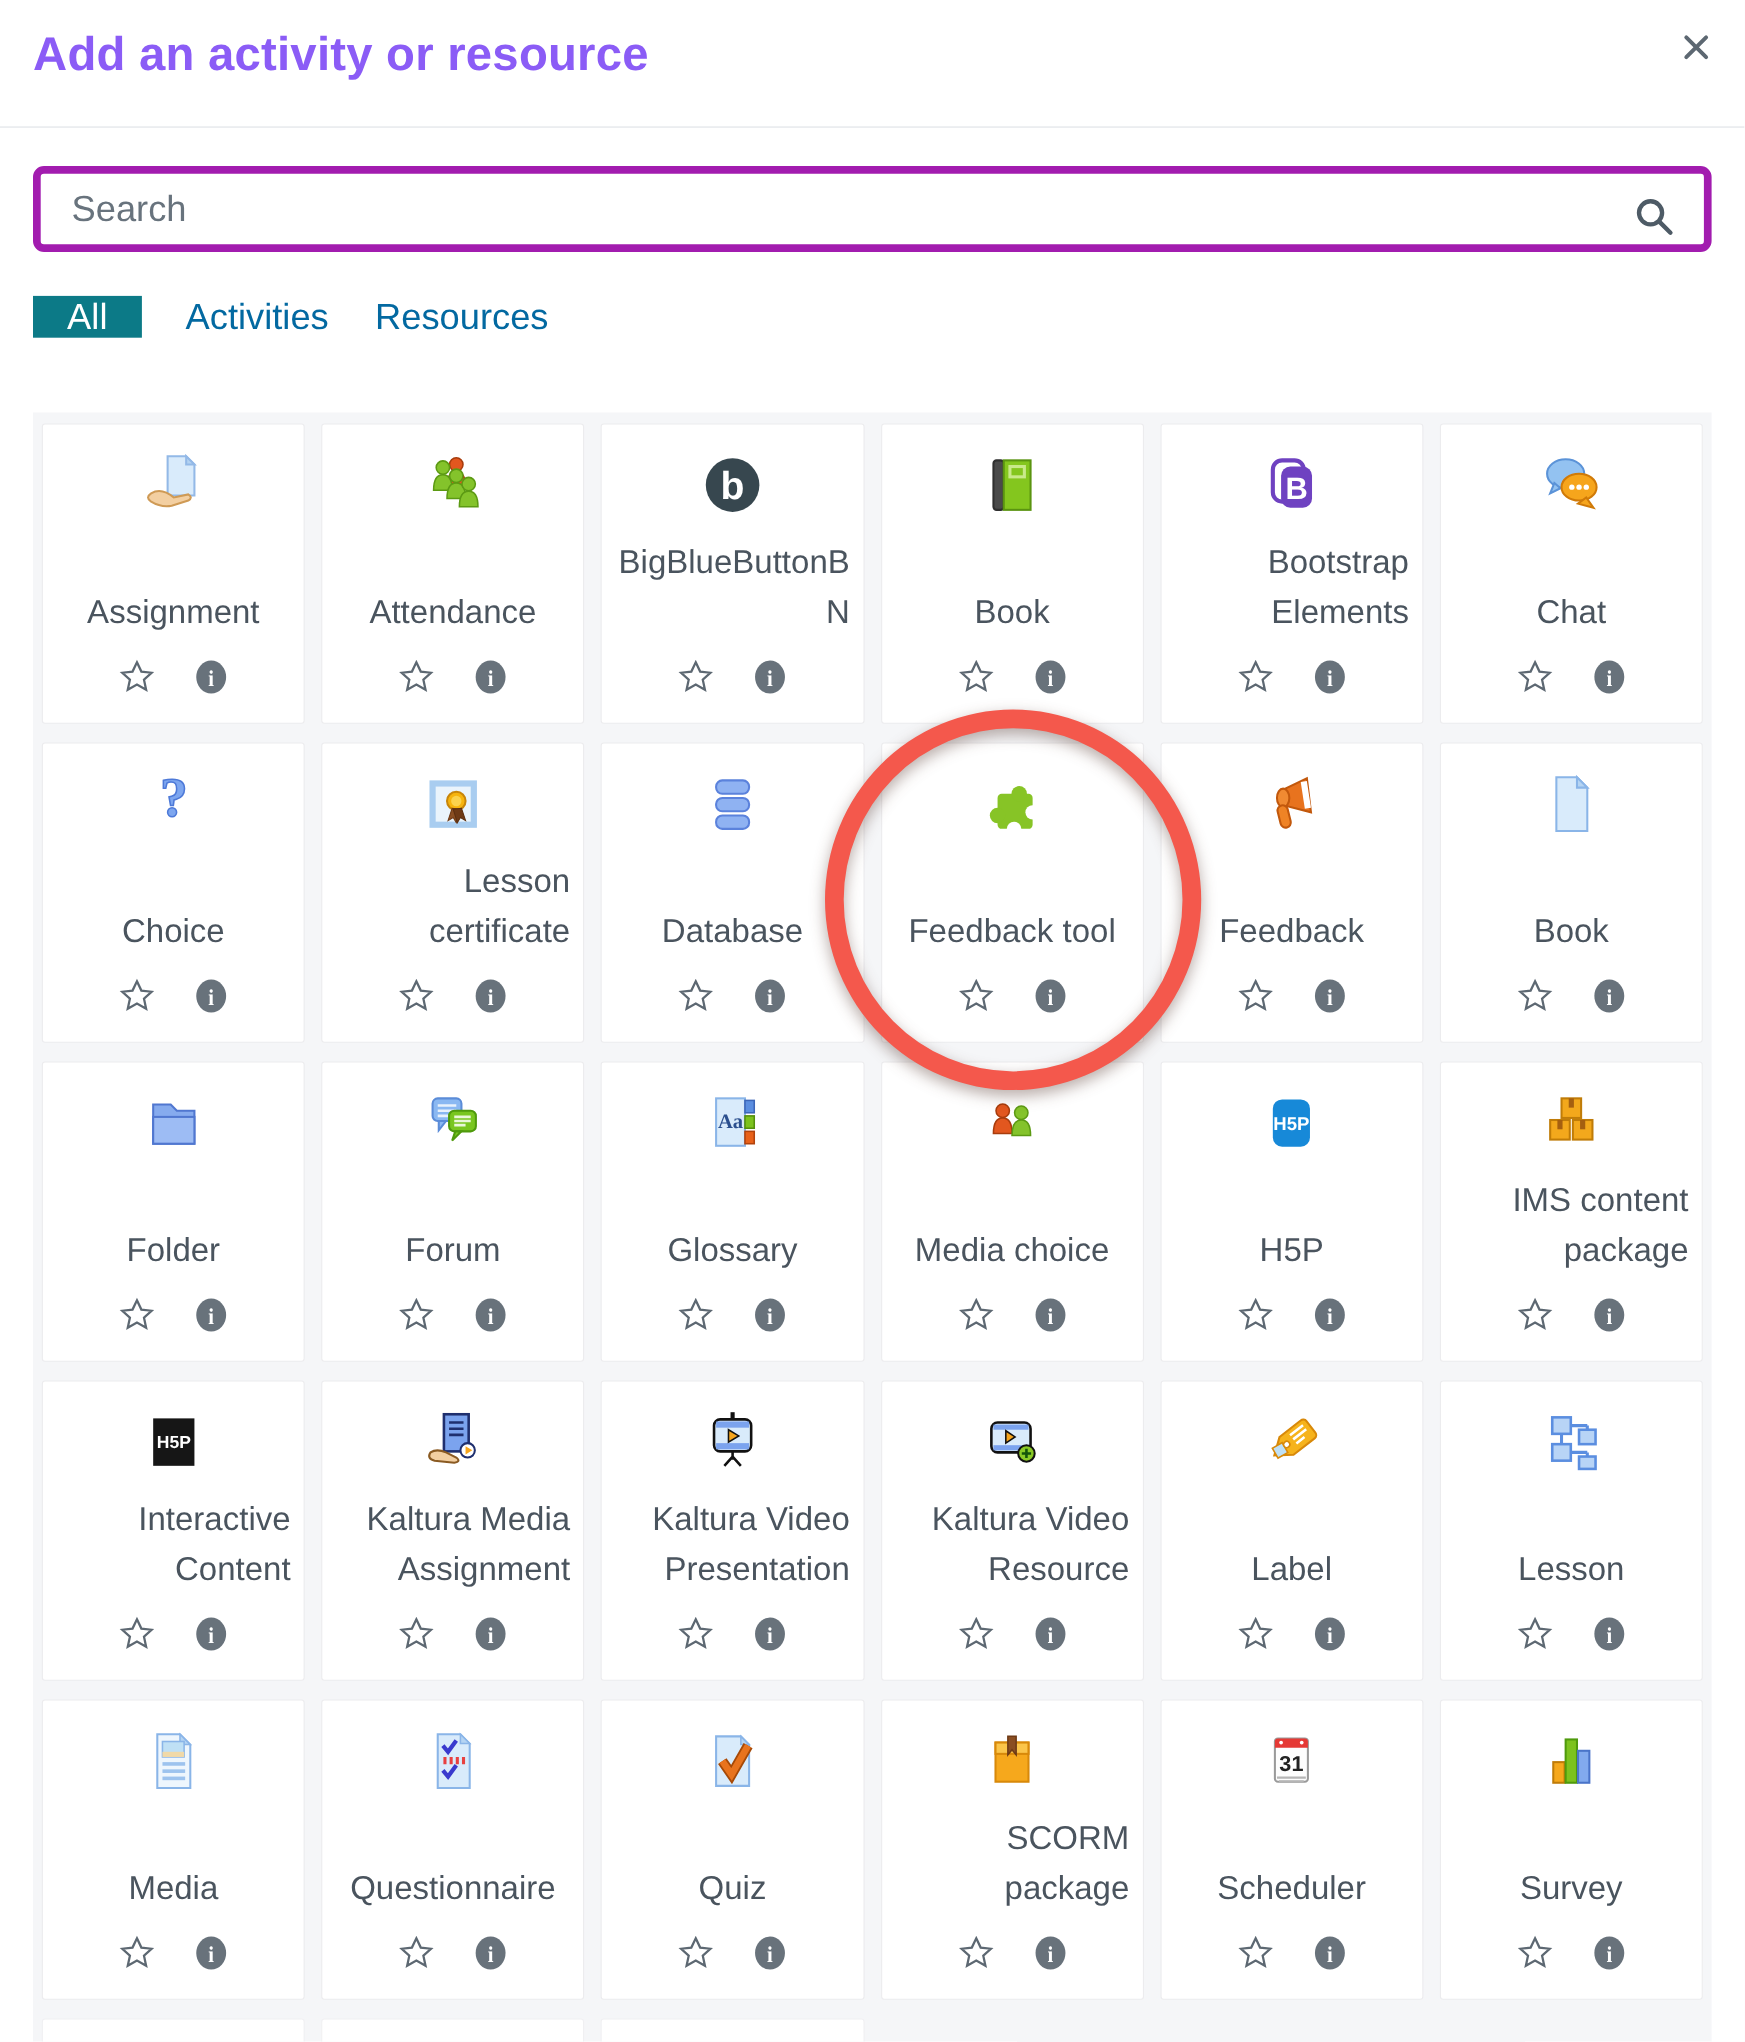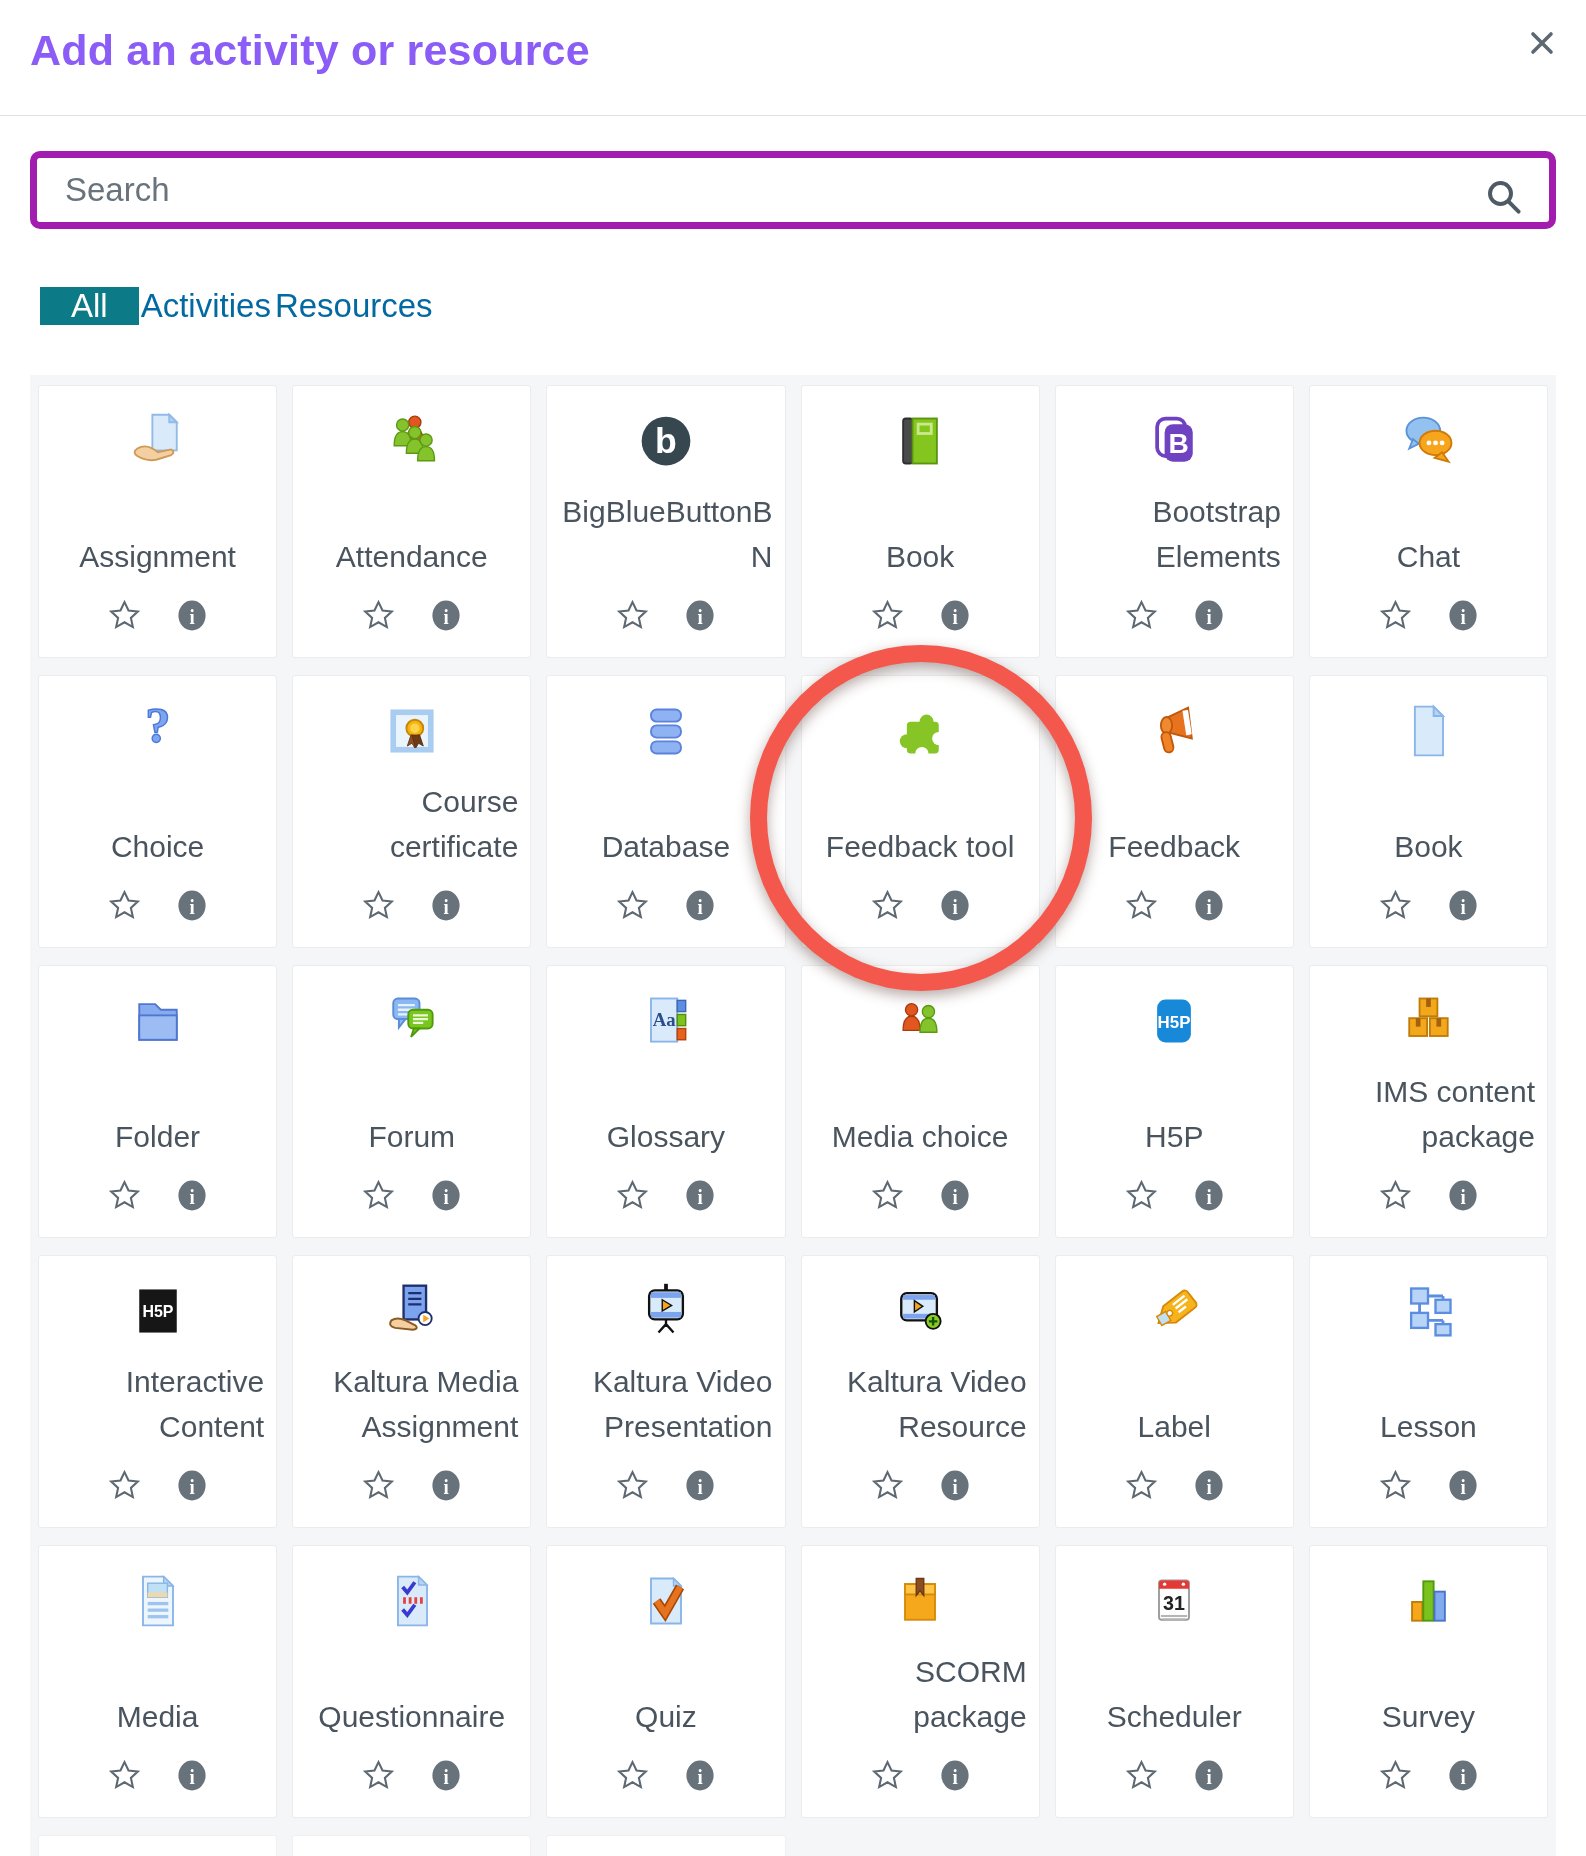--- a/index.html
+++ b/index.html
@@ -9,21 +9,21 @@
     border-bottom:1px solid #dee2e6; }
   .modal-title { font-size:43px; font-weight:700; color:#8b5cf6; letter-spacing:.2px; }
   .close-btn { position:absolute; top:22px; right:22px; width:44px; height:44px;
     background:none; border:none; cursor:pointer; display:flex; align-items:center; justify-content:center; }
   .search-wrap { position:relative; margin:35px 30px 0; height:78px;
     border:7px solid #a21caf; border-radius:10px; background:#fff; display:flex; align-items:center; }
   .search-input { flex:1; height:100%; border:none; outline:none; background:transparent;
     font-size:33px; color:#495057; padding:0 80px 0 28px; font-family:"Liberation Sans",sans-serif; }
   .search-input::placeholder { color:#68737d; opacity:1; }
   .search-icon { position:absolute; right:24px; top:18px; }
-  .tabs { display:flex; align-items:center; margin:40px 40px 0; height:73px; }
+  .tabs { display:flex; align-items:flex-start; gap:38px; margin:40px 30px 0; height:73px; }
   .tab { display:flex; align-items:center; font-size:33px; cursor:pointer; border:none; background:none;
     font-family:"Liberation Sans",sans-serif; }
   .tab.active { background:#0c7a87; color:#fff; padding:0 31px; }
   .tab.link { color:#0369a1; padding:0 2px; }
   .grid { margin:33px 30px 0; background:#f5f6f8; padding:10px 8px 20px;
     display:grid; grid-template-columns:repeat(6,1fr); gap:17px 15px; grid-auto-rows:273px; }
   .card { background:#fff; border:1px solid #ececee; border-radius:3px;
     display:flex; flex-direction:column; align-items:center; padding:22px 12px 18px; cursor:pointer; }
   .card-icon { height:66px; display:flex; align-items:center; justify-content:center; }
   .card-spacer { flex:1; }
@@ -245,21 +245,21 @@
       <div class="card-icon">
         <svg width="60" height="60" viewBox="0 0 64 64">
           <rect x="12" y="12" width="40" height="40" fill="#eaf4fc" stroke="#a9cdf0" stroke-width="6"></rect>
           <circle cx="35" cy="29" r="9" fill="#f6b40e" stroke="#c8860a" stroke-width="2"></circle>
           <circle cx="35" cy="29" r="5" fill="#fbd34e"></circle>
           <path d="M31 36 l-4 12 5 -3 3 5 4 -13 z" fill="#8a4e22" stroke="#6e3a16" stroke-width="1"></path>
           <path d="M40 36 l4 12 -5 -3 -3 5 -4 -13 z" fill="#6e3a16" stroke="#5c2f10" stroke-width="1"></path>
         </svg>
       </div>
       <div class="card-spacer"></div>
-      <div class="card-label">Course certificate</div>
+      <div class="card-label">Lesson certificate</div>
       <div class="card-footer">
         <button class="icon-btn">
           <span><svg width="33" height="33" viewBox="0 0 32 32">
               <path d="M16 3 l3.9 8.2 9 1 -6.7 6.1 1.9 8.9 -8.1 -4.6 -8.1 4.6 1.9 -8.9 -6.7 -6.1 9 -1 z" fill="none" stroke="#5d6872" stroke-width="2"></path>
             </svg></span>
         </button>
         <button class="icon-btn">
           <span><svg width="30" height="33" viewBox="0 0 32 32" preserveAspectRatio="none">
               <circle cx="16" cy="16" r="14.5" fill="#68727b"></circle>
               <text x="16" y="24" text-anchor="middle" font-size="20" font-weight="bold" font-family="Liberation Serif" fill="#fff">i</text>

